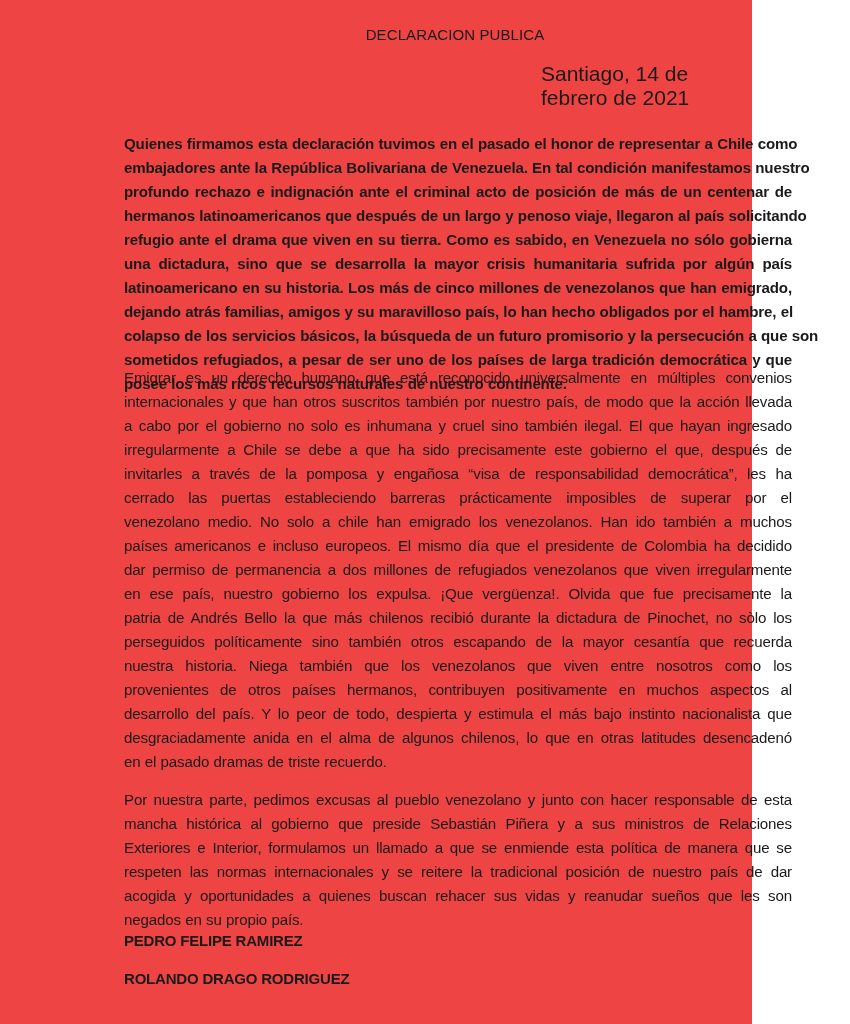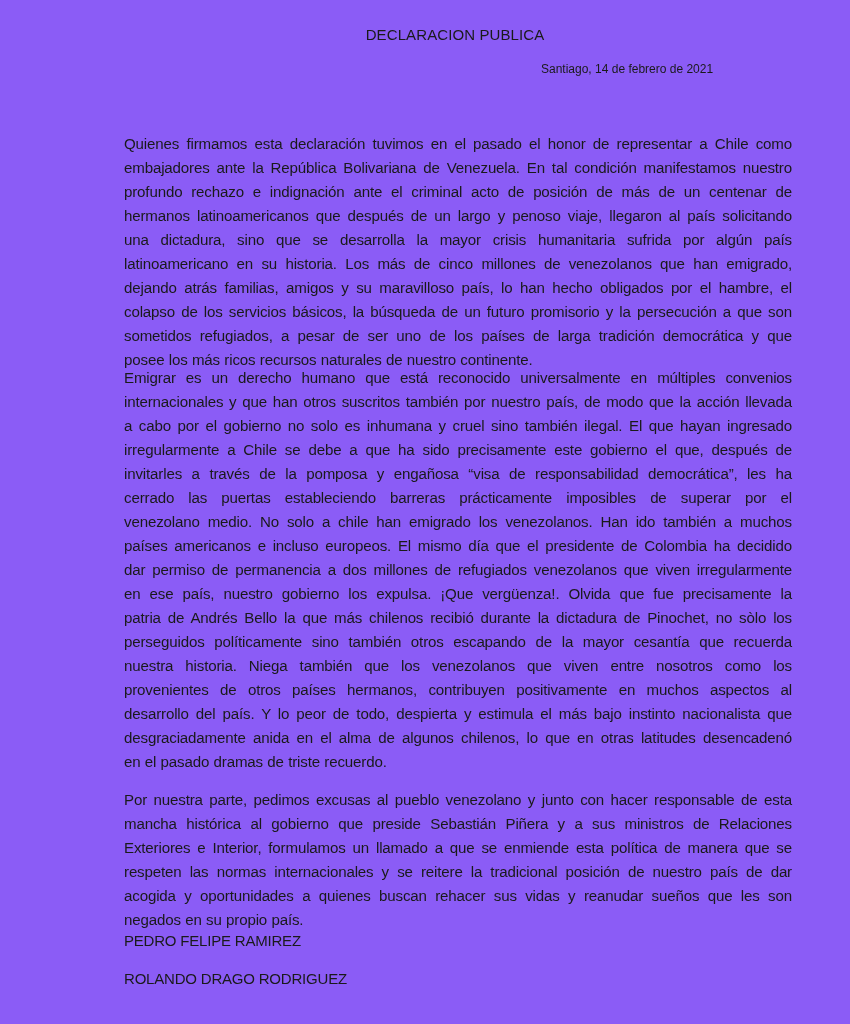--- a/index.html
+++ b/index.html
@@ -1,57 +1,58 @@
 <!DOCTYPE html>
 <html><head>
 <meta charset="utf-8">
 <style>
   html, body { margin: 0; padding: 0; background: #ffffff; }
   body {
     width: 850px; height: 1024px; overflow: hidden; position: relative;
     font-family: "Liberation Sans", "DejaVu Sans", sans-serif;
     color: #1a1a1a;
   }
-  .page { position: absolute; left: 0; top: 0; width: 850px; height: 1024px; background: #8b5cf6; }
+  .page { position: absolute; left: 0; top: 0; width: 752px; height: 1024px; background: #ef4444; }
   .title {
     position: absolute; top: 26px; left: 0; width: 910px; text-align: center;
     font-size: 15px; letter-spacing: 0.1px;
   }
   .dateline {
     position: absolute; top: 62px; left: 541px;
-    font-size: 12px;
+    font-size: 21px;
   }
   .body-text {
     position: absolute; left: 124px; width: 668px;
     font-size: 15.1px; line-height: 24px;
     text-align: justify; letter-spacing: -0.15px; word-spacing: 0.3px;
   }
-  .p1 { top: 132px; }
+  .p1 { top: 132px; font-weight: bold; }
   .p2 { top: 366px; }
   .p3 { top: 788px; }
   .line { display: block; text-align: justify; text-align-last: justify; white-space: nowrap; }
   .line.last { text-align-last: left; }
   .sig {
-    position: absolute; left: 124px; font-size: 15px; letter-spacing: -0.2px;
+    position: absolute; left: 124px; font-size: 15px; letter-spacing: -0.2px; font-weight: bold;
   }
   .sig1 { top: 932px; }
   .sig2 { top: 970px; }
 </style>
 </head>
 <body>
 
 <div class="page">
   <div class="title">DECLARACION PUBLICA</div>
   <div class="dateline">Santiago, 14 de febrero de 2021</div>
 
   <div class="body-text p1">
       <span class="line">Quienes firmamos esta declaración tuvimos en el pasado el honor de representar a Chile como</span>
       <span class="line">embajadores ante la República Bolivariana de Venezuela. En tal condición manifestamos nuestro</span>
       <span class="line">profundo rechazo e indignación ante el criminal acto de posición de más de un centenar de</span>
       <span class="line">hermanos latinoamericanos que después de un largo y penoso viaje, llegaron al país solicitando</span>
+      <span class="line">refugio ante el drama que viven en su tierra. Como es sabido, en Venezuela no sólo gobierna</span>
       <span class="line">una dictadura, sino que se desarrolla la mayor crisis humanitaria sufrida por algún país</span>
       <span class="line">latinoamericano en su historia. Los más de cinco millones de venezolanos que han emigrado,</span>
       <span class="line">dejando atrás familias, amigos y su maravilloso país, lo han hecho obligados por el hambre, el</span>
       <span class="line">colapso de los servicios básicos, la búsqueda de un futuro promisorio y la persecución a que son</span>
       <span class="line">sometidos refugiados, a pesar de ser uno de los países de larga tradición democrática y que</span>
       <span class="line last">posee los más ricos recursos naturales de nuestro continente.</span>
     </div>
   <div class="body-text p2">
       <span class="line">Emigrar es un derecho humano que está reconocido universalmente en múltiples convenios</span>
       <span class="line">internacionales y que han otros suscritos también por nuestro país, de modo que la acción llevada</span>

